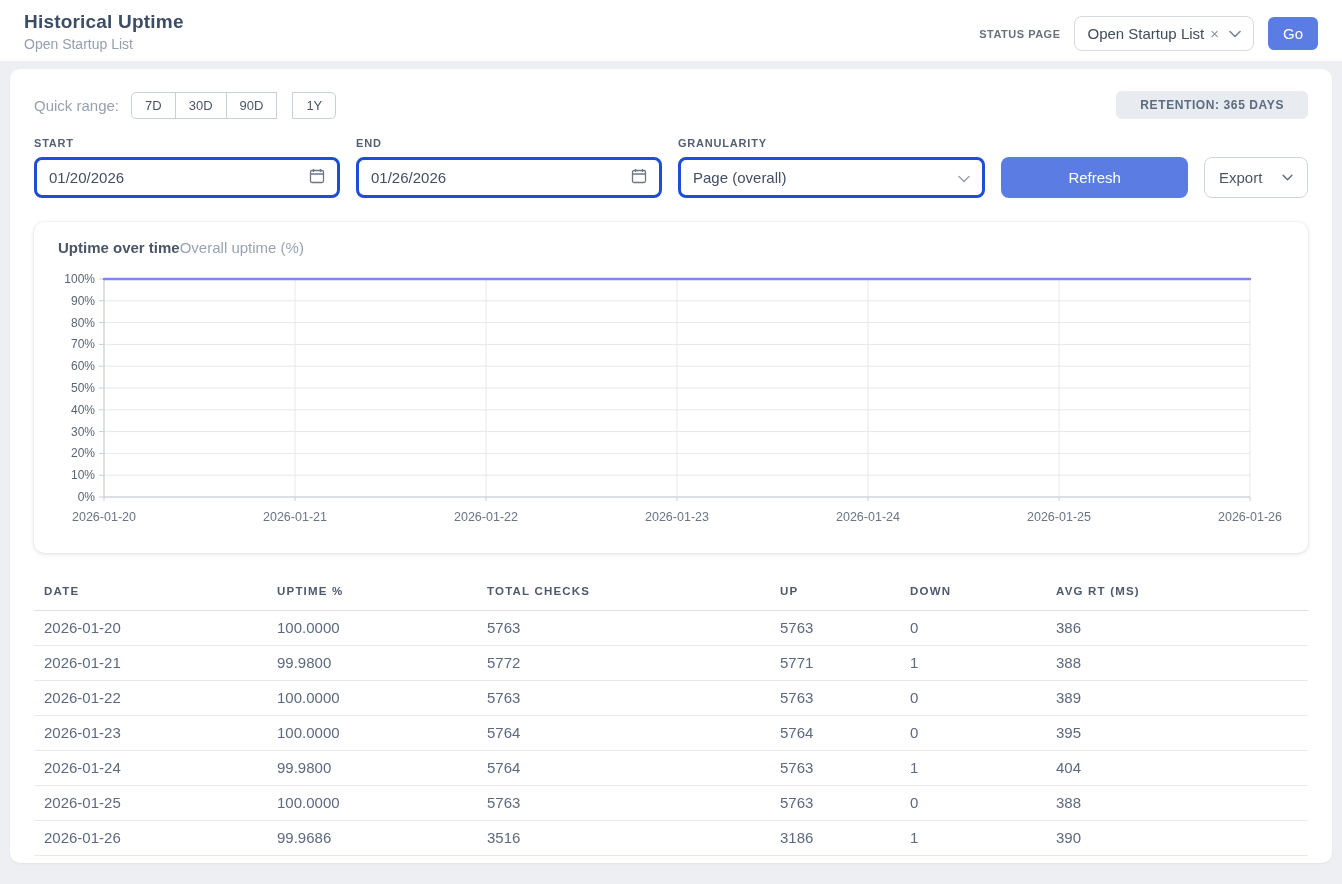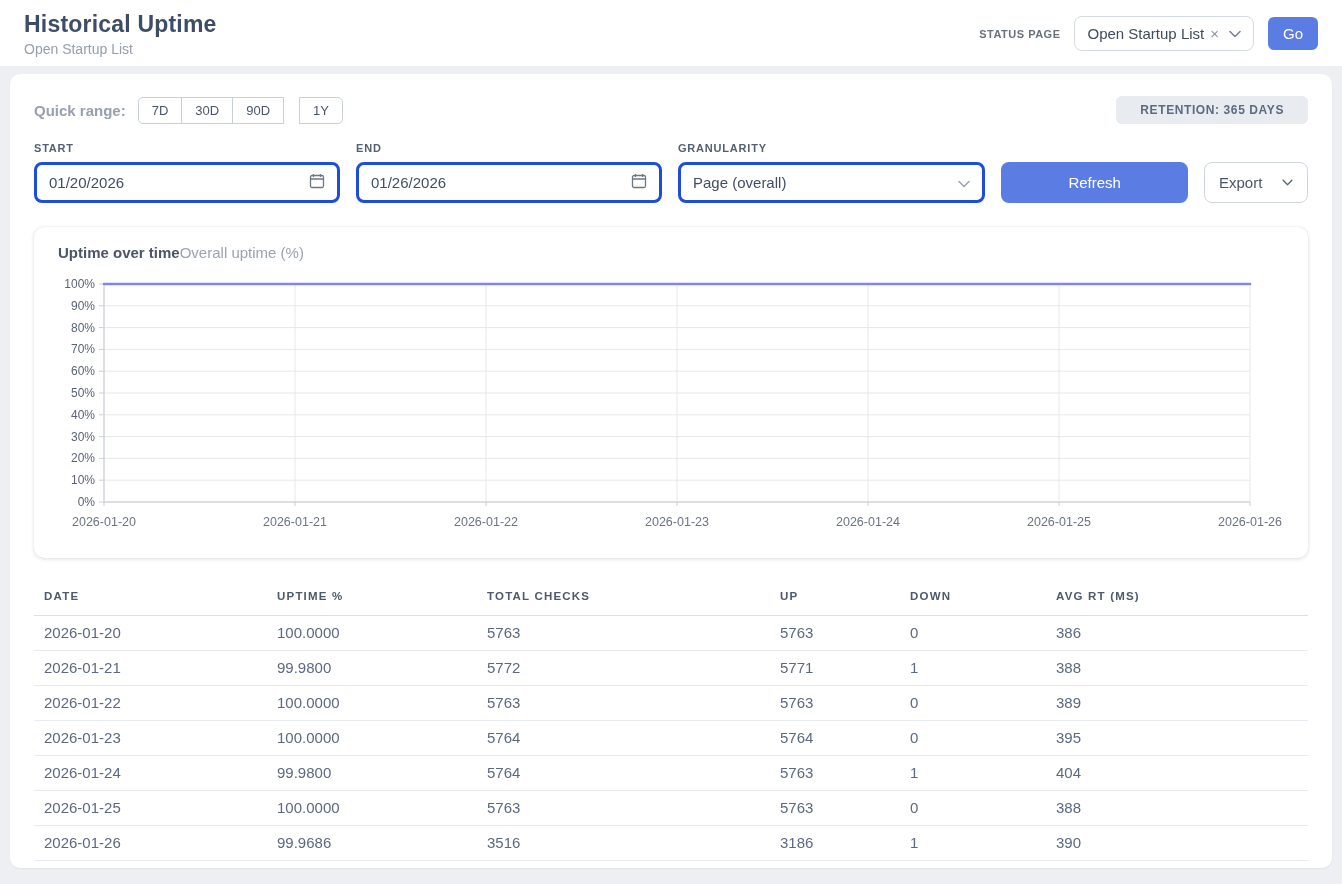--- a/index.html
+++ b/index.html
@@ -9,21 +9,21 @@
     background:#edeff2;
     font-family:"Liberation Sans", sans-serif;
     color:#3f4b5e;
   }
   
   .page-header {
     background:#ffffff;
     padding:11px 24px 9px 24px;
     display:flex; justify-content:space-between; align-items:flex-start;
   }
-  .page-title { margin:0; font-size:23px; font-weight:700; color:#3c4d66; letter-spacing:.2px; }
+  .page-title { margin:0; font-size:19px; font-weight:700; color:#3c4d66; letter-spacing:.2px; }
   .page-subtitle { font-size:14px; color:#95a0ad; margin-top:3px; }
   .header-right { display:flex; align-items:center; gap:14px; margin-top:5px; }
   .status-label { font-size:11px; font-weight:700; letter-spacing:.5px; color:#68727f; }
   .status-select {
     display:flex; align-items:center; gap:6px;
     border:1px solid #d5dae1; border-radius:8px;
     padding:8px 12px; font-size:15px; color:#3f4b5e; background:#fff; cursor:pointer;
   }
   .clear-x { color:#8a94a2; font-size:15px; }
   .chev { display:inline-flex; margin-left:4px; }
@@ -34,21 +34,21 @@
   
   .main-card {
     margin:8px 10px 12px 10px;
     background:#fff; border-radius:10px;
     box-shadow:0 1px 2px rgba(25,35,55,.06);
     padding:22px 24px 16px 24px;
     height:794px; overflow:hidden;
   }
   .controls-top { display:flex; justify-content:space-between; align-items:center; margin-bottom:18px; }
   .qr-wrap { display:flex; align-items:center; }
-  .qr-label { font-size:15px; color:#97a1ae; margin-right:12px;font-weight:bold; }
+  .qr-label { font-size:15px; color:#97a1ae; margin-right:12px; }
   .qr-group { display:flex; }
   .qr-btn {
     font-family:inherit; background:#fff; border:1px solid #c8cfd9; color:#4a5668;
     font-size:13px; padding:5px 13px; margin-left:-1px; cursor:pointer;
   }
   .qr-btn:first-child { border-radius:5px 0 0 5px; margin-left:0; }
   .qr-btn:last-child { border-radius:0 5px 5px 0;margin-left:15px; }
   .retention-badge {
     background:#e8ebf0; color:#5c6b80; font-size:12px; font-weight:700;
     letter-spacing:.6px; padding:7px 24px; border-radius:6px;

